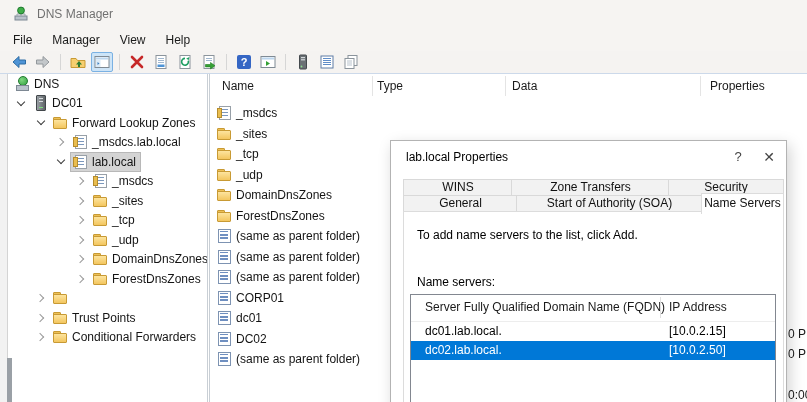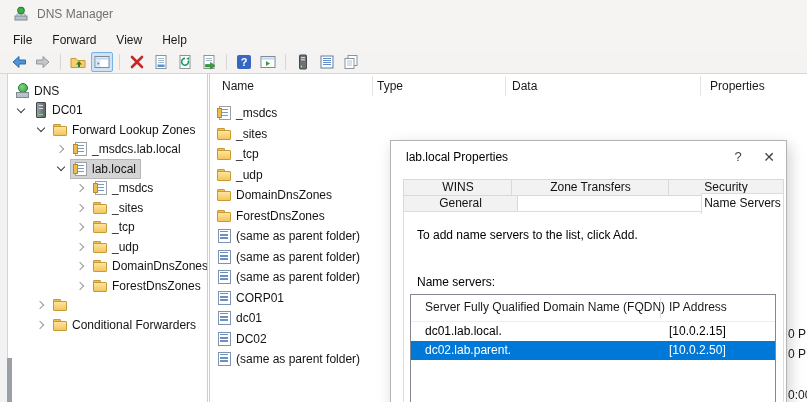--- a/index.html
+++ b/index.html
@@ -17,21 +17,21 @@
            border-bottom:1px solid #ccd9ea;display:flex;align-items:center;padding-left:7px;}
   .tbtn{padding:1px;border:1px solid transparent;border-radius:2px;display:flex;align-items:center;margin:0 1px;}
   .tbtn.tsel{background:#cde4f7;border-color:#7ab1e3;}
   .tsep{width:1px;height:16px;background:#d6d6d6;margin:0 5px;}
   
   .content{position:absolute;left:0;top:74px;right:0;bottom:0;background:#fff;}
   .leftstrip{position:absolute;left:0;top:0;width:7px;height:100%;background:#f2f2f2;border-right:1px solid #d4d4d4;}
   .leftthumb{position:absolute;left:7px;top:284px;width:5px;height:44px;background:#9aa0a6;}
   
   .tree{position:absolute;left:12px;top:0;bottom:0;width:195px;overflow:hidden;
-        border-right:1px solid #c9cfd5;padding-top:7px;background:#fff;}
+        border-right:1px solid #c9cfd5;background:#fff;}
   .titem{height:19.5px;display:flex;align-items:center;white-space:nowrap;cursor:default;}
   .selwrap{display:flex;align-items:center;padding:1px 4px 1px 1px;border:1px solid transparent;}
   .selwrap.sel{background:#d4d4d4;border-color:#b8b8b8;}
   .tlabel{margin-left:0;}
   
   .chev{width:18px;flex:0 0 18px;display:flex;align-items:center;justify-content:center;height:100%;}
   .chev.r::before{content:"";width:5px;height:5px;border-top:1.4px solid #9a9a9a;border-right:1.4px solid #9a9a9a;transform:rotate(45deg);margin-left:-2px;}
   .chev.d::before{content:"";width:5px;height:5px;border-top:1.6px solid #3c3c3c;border-right:1.6px solid #3c3c3c;transform:rotate(135deg);margin-top:-3px;}
   
   .ico{width:16px;height:16px;flex:0 0 16px;margin-right:4px;position:relative;display:inline-block;}
@@ -89,21 +89,21 @@
         <rect x="2" y="10" width="12" height="4" fill="#b9c2cb" stroke="#7d8893"></rect>
         <path d="M8 8v2 M4 10V8h8v2" stroke="#9aa3ad" fill="none"></path>
         <circle cx="8" cy="4.5" r="3.4" fill="#3fae49" stroke="#1f7a2f"></circle>
       </svg>
     </span>
     <span class="ttext">DNS Manager</span>
   </div>
 
   <div class="menubar">
     <span class="mitem">File</span>
-    <span class="mitem">Forward</span>
+    <span class="mitem">Manager</span>
     <span class="mitem">View</span>
     <span class="mitem">Help</span>
   </div>
 
   <div class="toolbar">
     <span class="tbtn">
       <svg width="18" height="16" viewBox="0 0 17 16">
           <path d="M8.5 2.5 L2.5 8 L8.5 13.5 V10 H15 V6 H8.5 Z" fill="#4f94d6" stroke="#2e6da4"></path>
         </svg>
     </span>
@@ -276,20 +276,27 @@
         <span class="chev r"></span>
         <span class="selwrap">
             <span class="ico folder"></span>
             <span class="tlabel">ForestDnsZones</span>
           </span>
       </div>
       <div class="titem" style="padding-left:20px">
         <span class="chev r"></span>
         <span class="selwrap">
             <span class="ico folder"></span>
+          </span>
+      </div>
+      <div class="titem" style="padding-left:20px">
+        <span class="chev r"></span>
+        <span class="selwrap">
+            <span class="ico folder"></span>
+            <span class="tlabel">Trust Points</span>
           </span>
       </div>
       <div class="titem" style="padding-left:20px">
         <span class="chev r"></span>
         <span class="selwrap">
             <span class="ico folder"></span>
             <span class="tlabel">Conditional Forwarders</span>
           </span>
       </div>
     </div>
@@ -369,36 +376,37 @@
   <div class="dialog">
     <span class="dtitle">lab.local Properties</span>
     <span class="dbtn help">?</span>
     <span class="dbtn close">✕</span>
 
     <span class="tab tabrow1" style="left:12px;width:108px">WINS</span>
     <span class="tab tabrow1" style="left:120px;width:157px">Zone Transfers</span>
     <span class="tab tabrow1" style="left:277px;width:114px">Security</span>
 
     <span class="tab tabrow2" style="left:12px;width:113px">General</span>
+    <span class="tab tabrow2" style="left:125px;width:185px">Start of Authority (SOA)</span>
     <span class="tab active" style="left:310px;width:81px">Name Servers</span>
 
     <div class="dpage">
       <span class="dinstr">To add name servers to the list, click Add.</span>
       <span class="dlabel">Name servers:</span>
       <div class="nsbox">
         <div class="nshead">
           <span class="nscol" style="left:14px">Server Fully Qualified Domain Name (FQDN)</span>
           <span class="nscol" style="left:258px">IP Address</span>
           <span class="nssep"></span>
         </div>
         <div class="nsrow">
           <span class="fqdn">dc01.lab.local.</span>
           <span class="ip">[10.0.2.15]</span>
         </div>
         <div class="nsrow selected">
-          <span class="fqdn">dc02.lab.parent.</span>
+          <span class="fqdn">dc02.lab.local.</span>
           <span class="ip">[10.0.2.50]</span>
         </div>
       </div>
     </div>
   </div>
 
 </div>
 
 </body></html>

